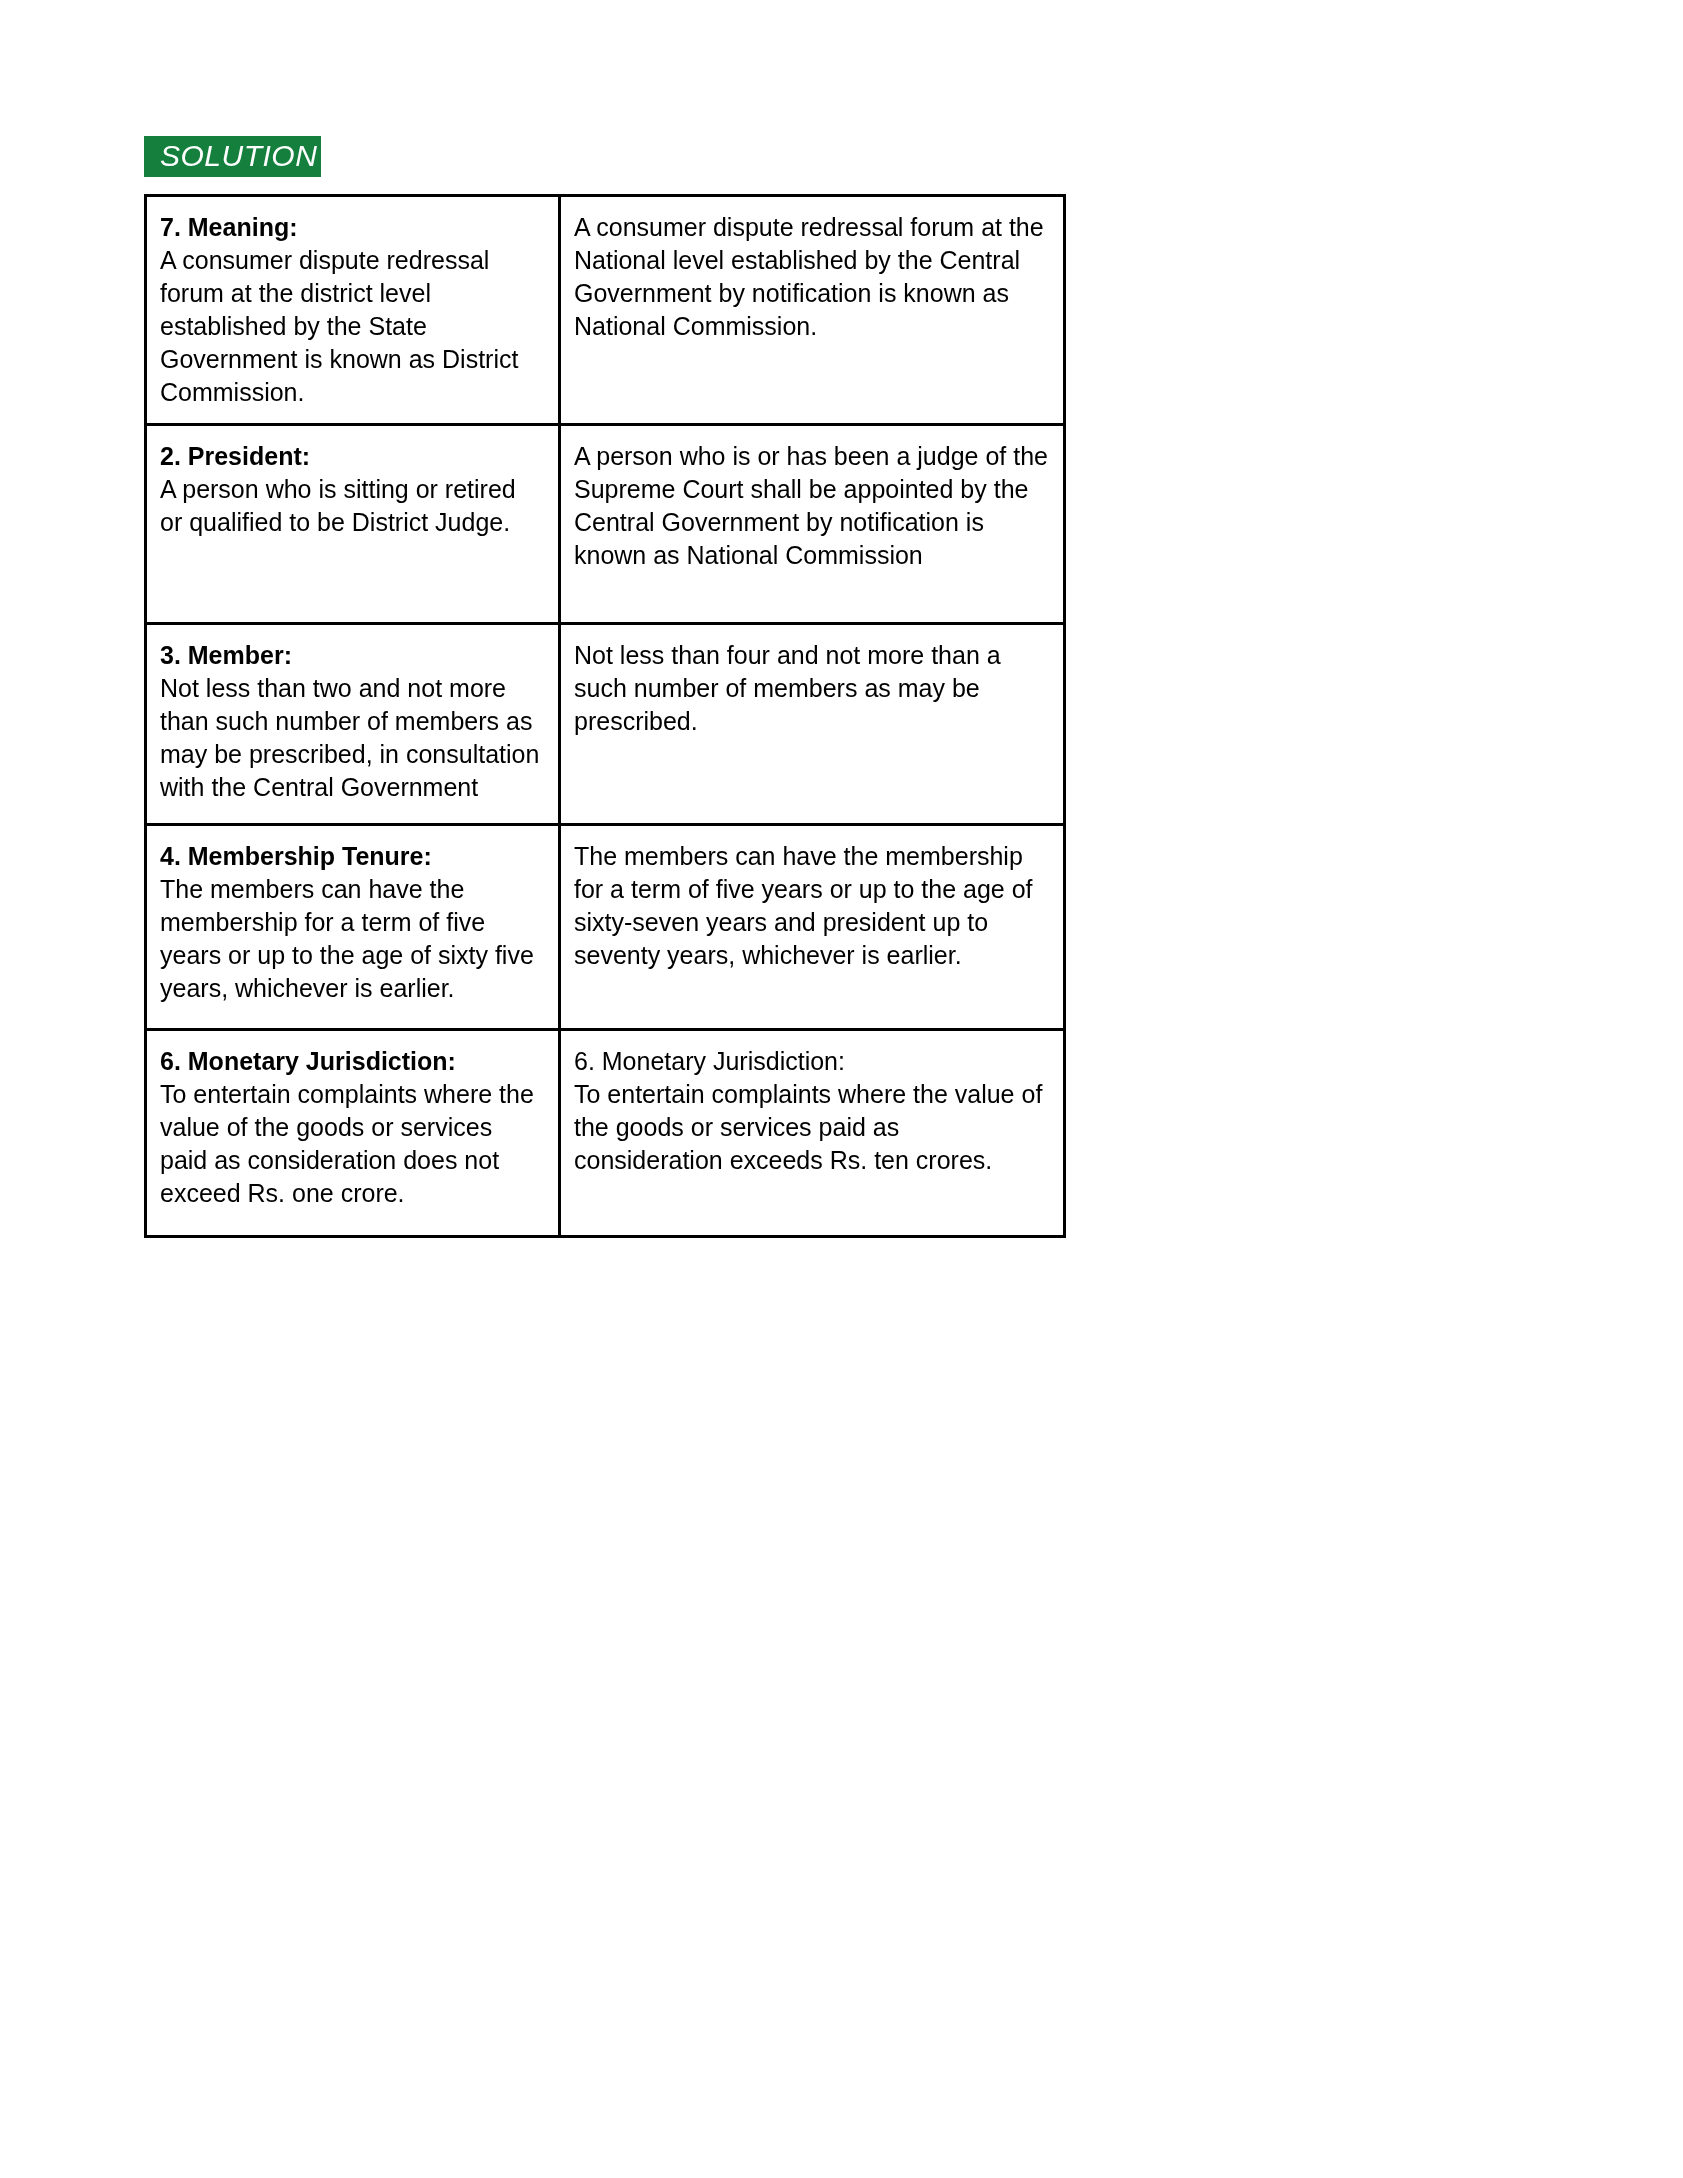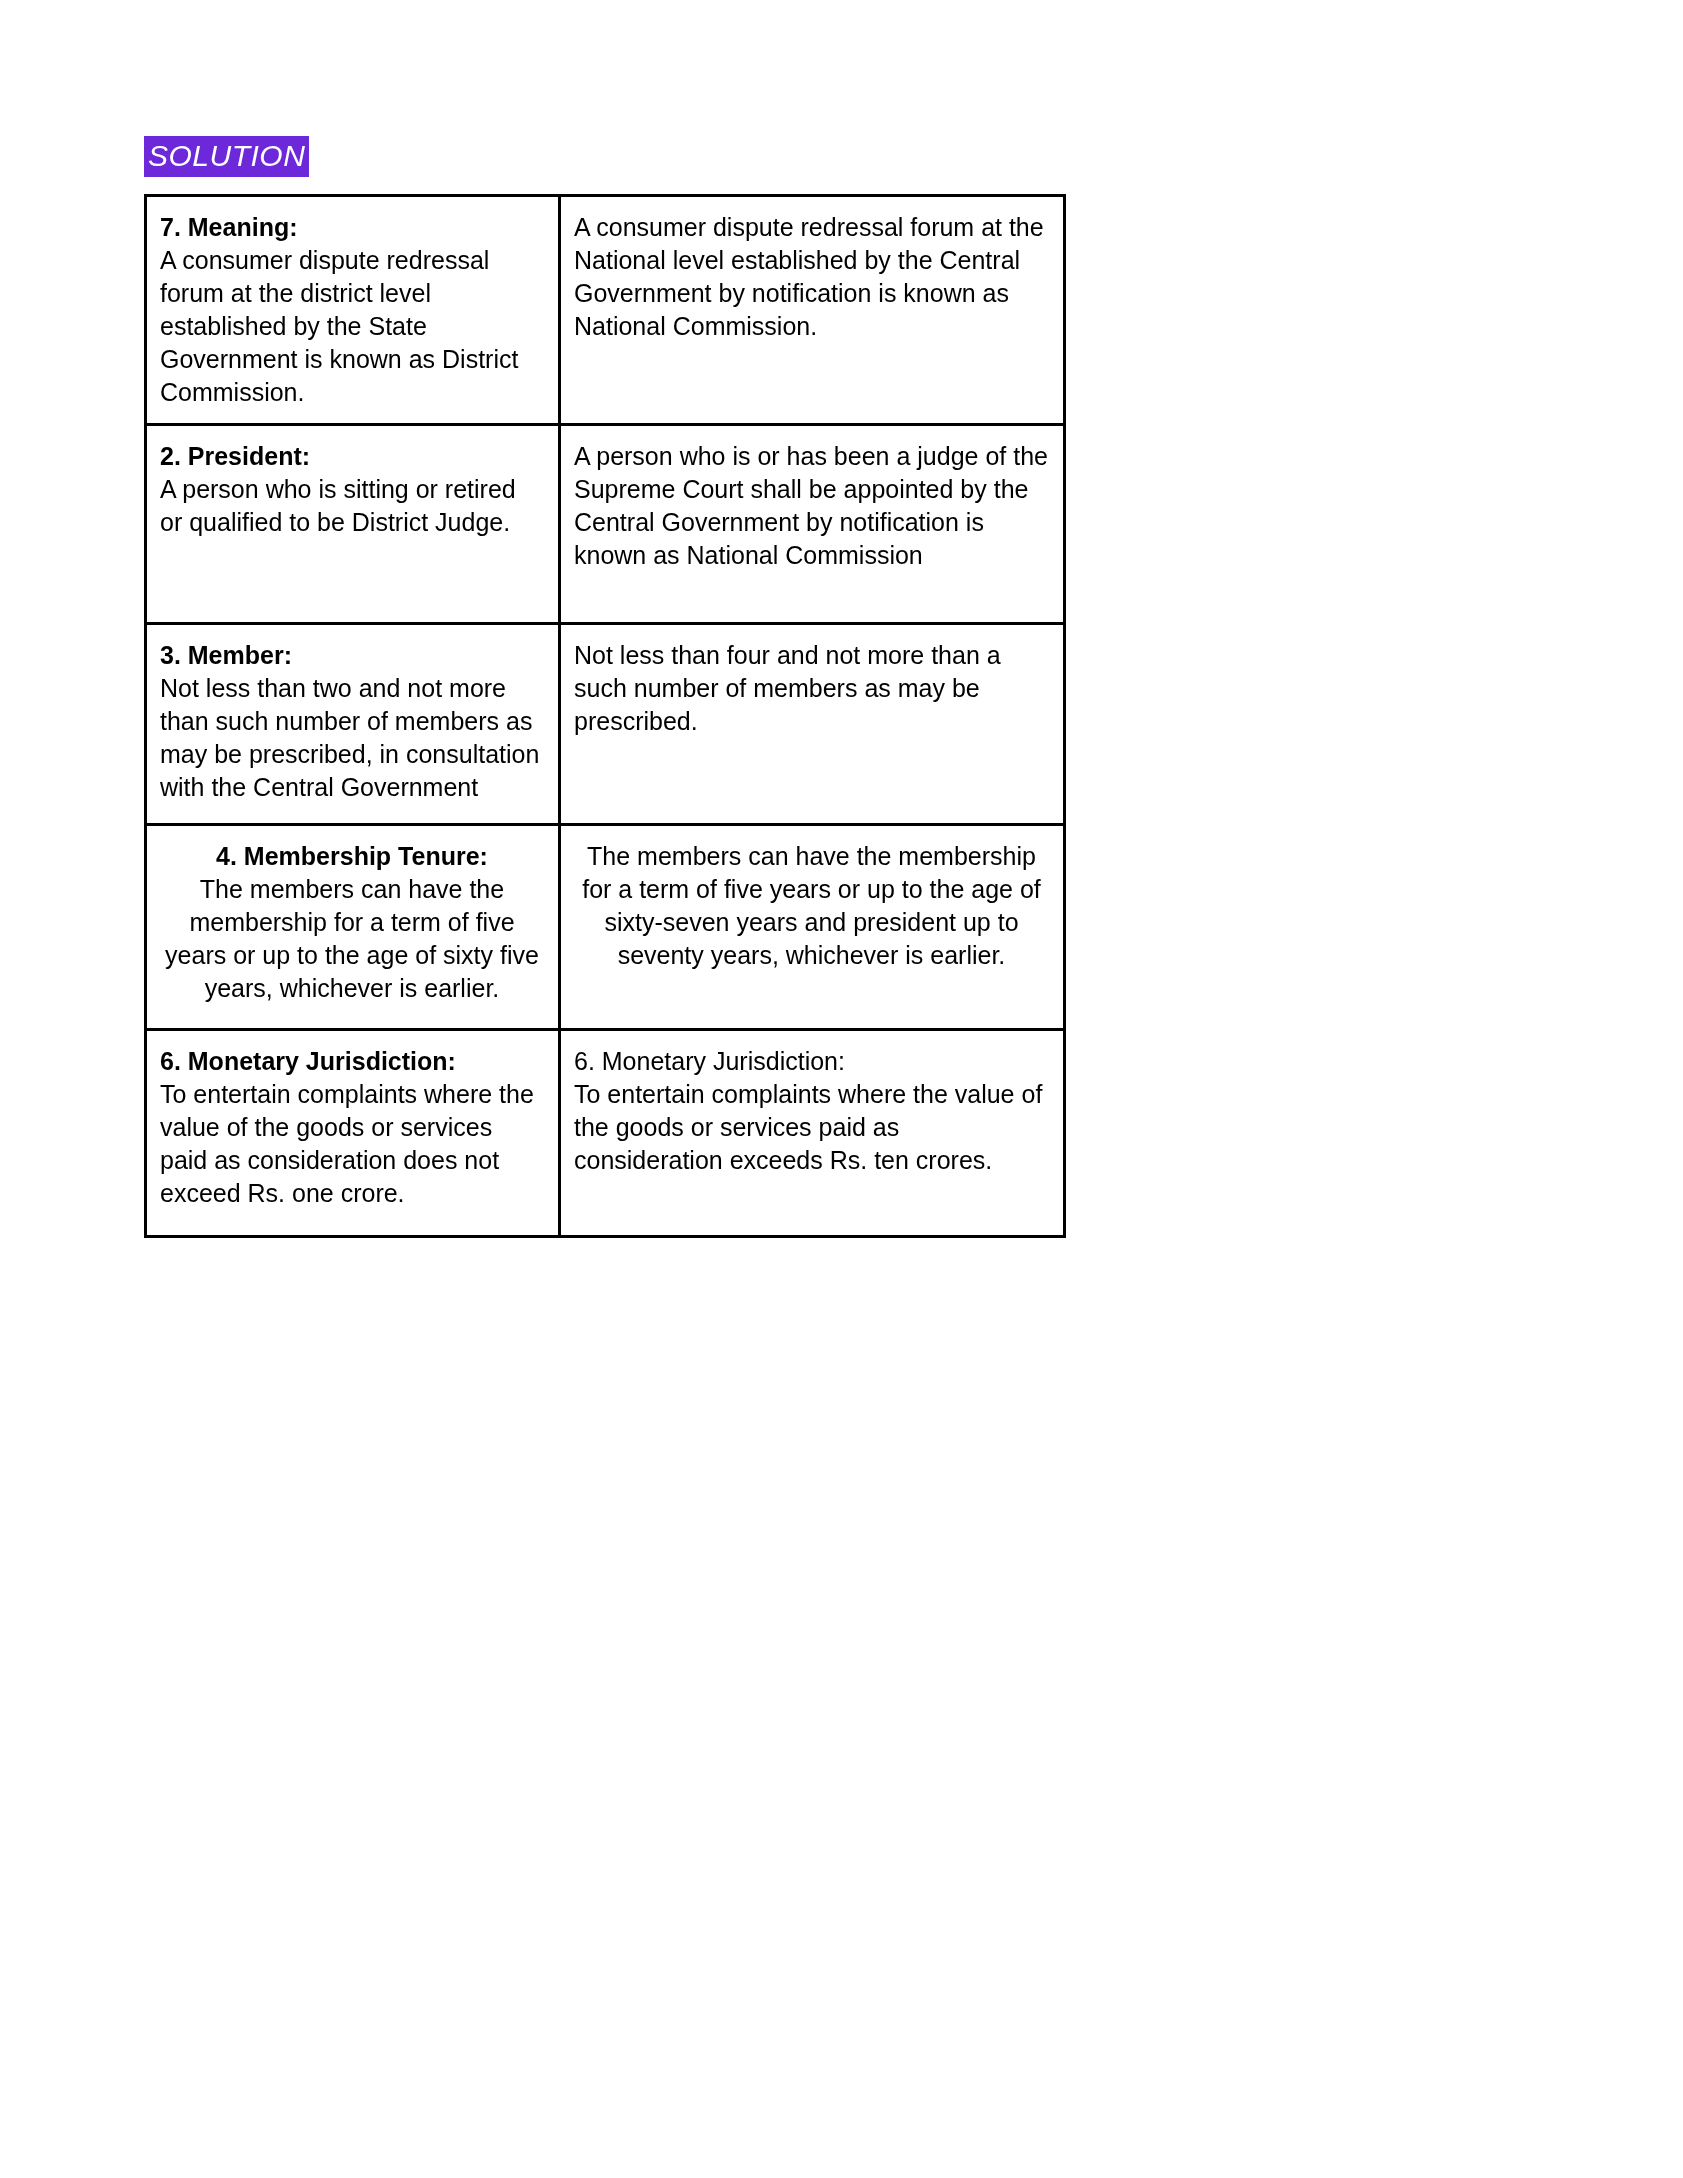--- a/index.html
+++ b/index.html
@@ -23,28 +23,28 @@
   }
 
   
   .solution-wrap {
     position: absolute;
     left: 144px;
     top: 136px;
   }
   .solution-label {
     display: inline-block;
-    background: #6d28d9;
+    background: #15803d;
     color: #ffffff;
     font-style: italic;
     font-weight: 400;
     font-size: 30px;
     line-height: 34px;
     letter-spacing: 0.5px;
-    padding: 3px 4px 4px 4px;
+    padding: 3px 4px 4px 16px;
     white-space: nowrap;
   }
 
   
   .cmp-table {
     position: absolute;
     left: 144px;
     top: 194px;
     width: 919px;
     border-collapse: collapse;
@@ -89,21 +89,21 @@
     font-weight: 400;
   }
   .cell-body {
     display: block;
     font-weight: 400;
   }
 
   .row-meaning      td { height: 184px; }
   .row-president    td { height: 168px; }
   .row-member       td { height: 170px; }
-  .row-tenure       td { height: 174px; text-align: center; }
+  .row-tenure       td { height: 174px; }
   .row-area         td { height: 83px; }
   .row-monetary     td { height: 176px; }
   .row-appeal       td { height: 160px; }
 </style>
 </head>
 <body>
 
 <div class="page">
 
   <div class="solution-wrap">

